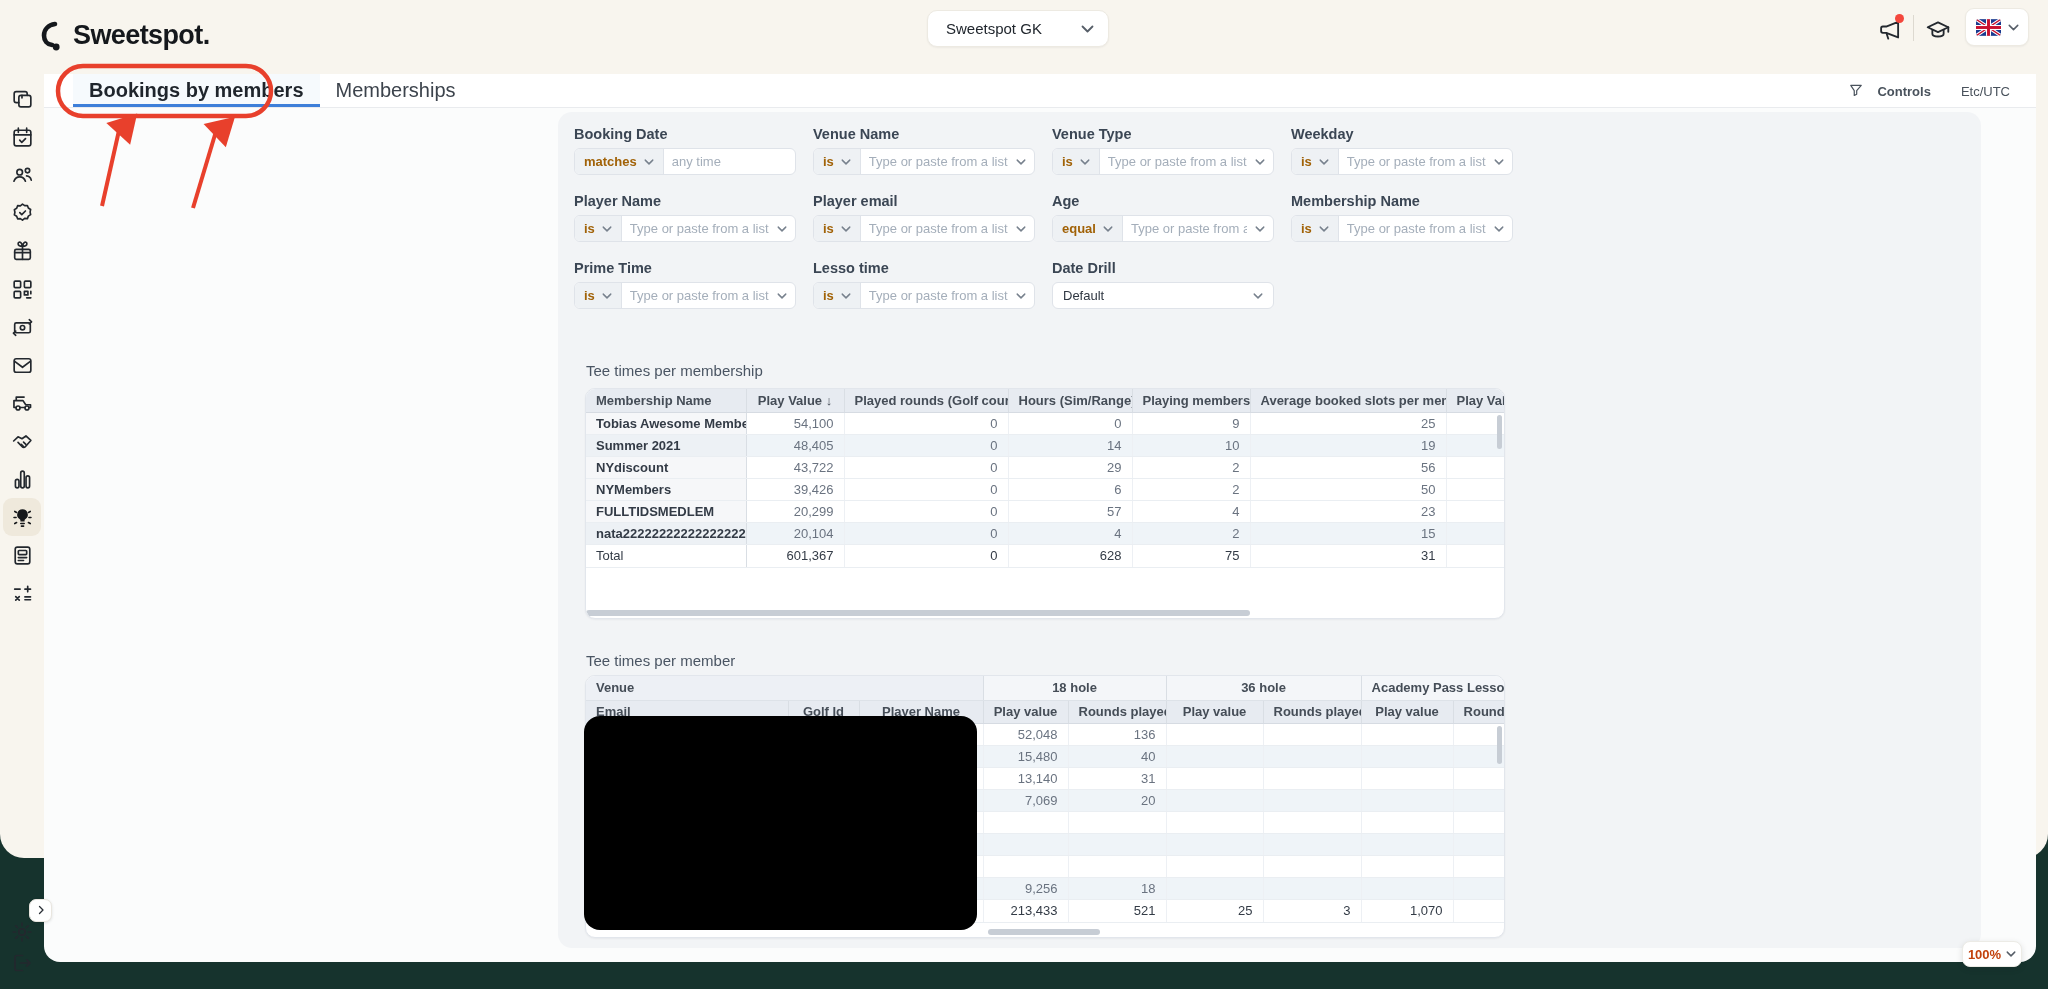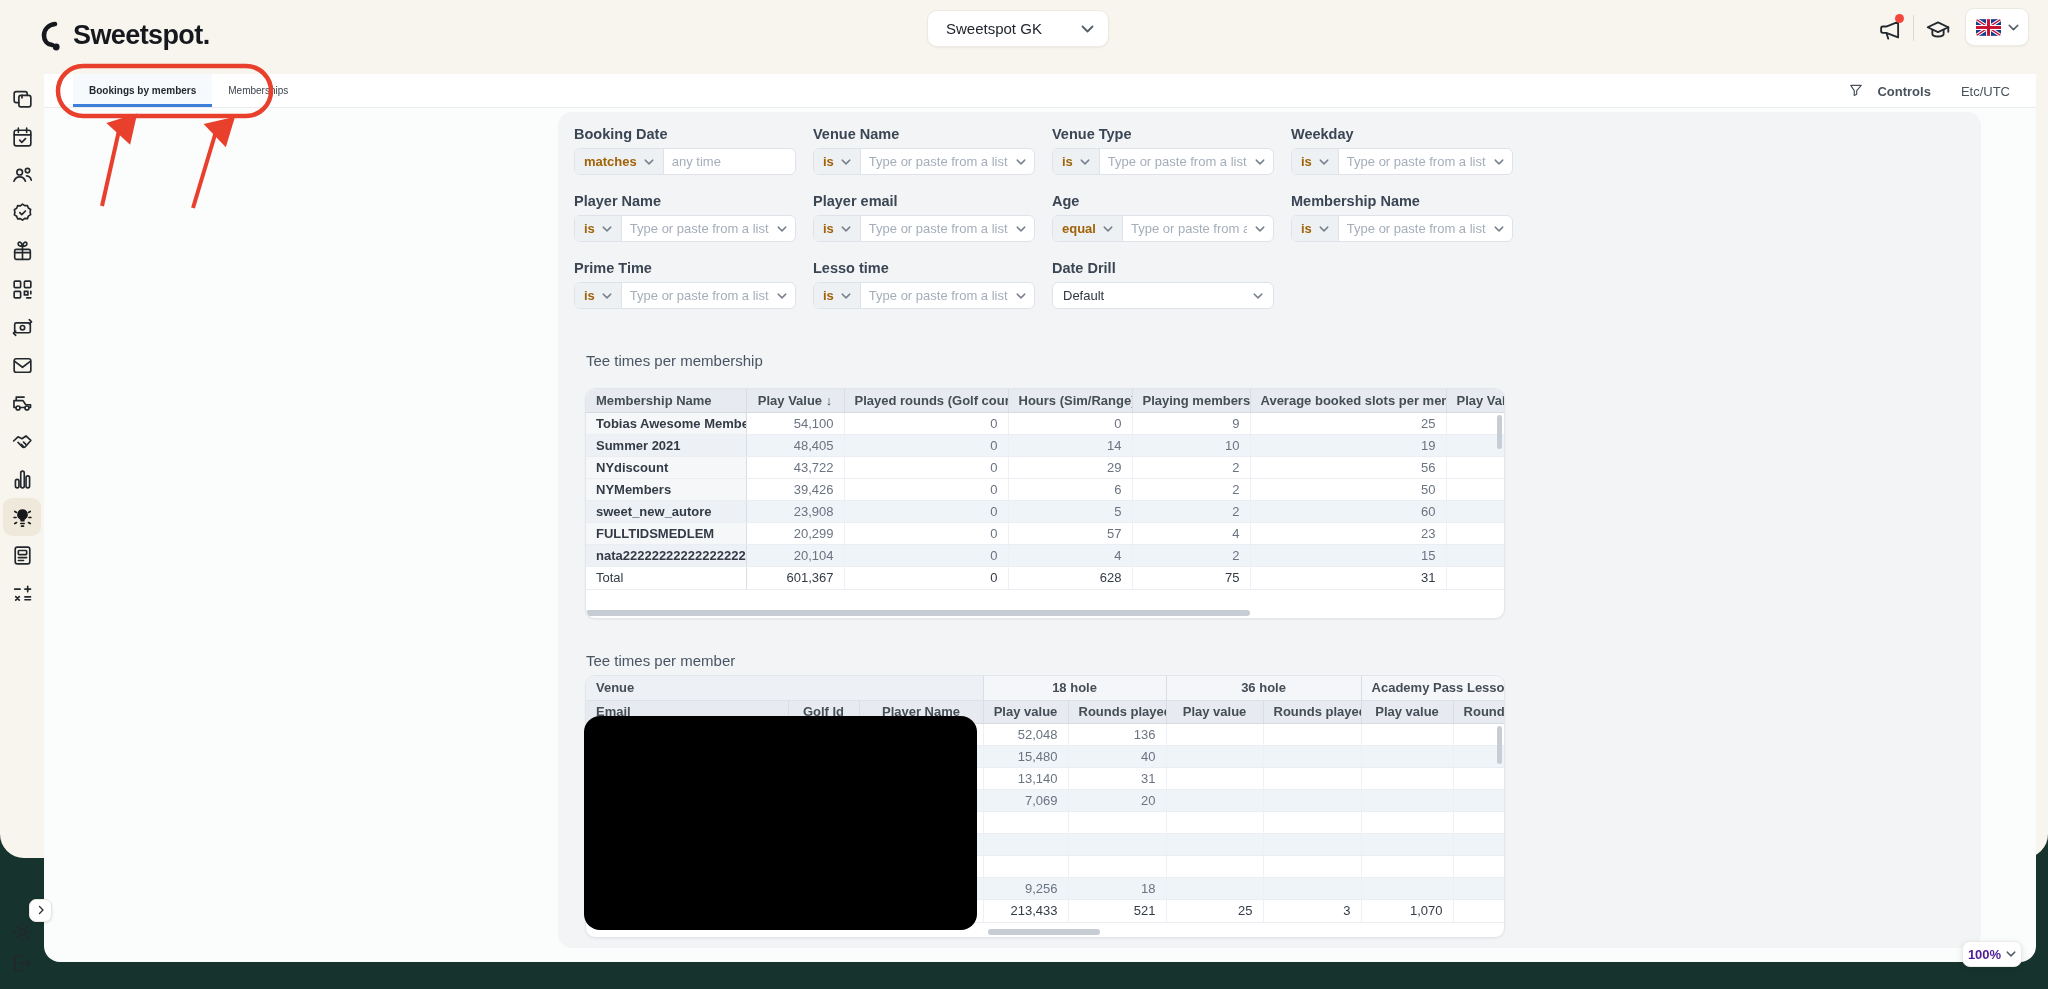--- a/index.html
+++ b/index.html
@@ -22,21 +22,21 @@
   .lang-pill { position:absolute; left:1965px; top:8px; width:64px; height:38px; background:#fff;
     border:1px solid #edeae2; border-radius:9px; box-shadow:0 1px 2px rgba(20,24,30,.05);
     display:flex; align-items:center; justify-content:center; gap:7px; cursor:pointer; }
   .flag { width:25px; height:17px; border-radius:3px; overflow:hidden; flex:0 0 auto; }
 
   
   .content { position:absolute; left:44px; top:74px; width:1992px; height:888px;
     background:#fbfcfc; border-radius:2px 2px 16px 16px; }
   .tabbar { position:absolute; left:44px; top:74px; width:1992px; height:34px; background:#fff;
     border-bottom:1px solid #e9ebee; display:flex; align-items:stretch; padding-left:29px; }
-  .tab { display:flex; align-items:center; padding:0 16px; font-size:10px; color:#3c434c;
+  .tab { display:flex; align-items:center; padding:0 16px; font-size:20px; color:#3c434c;
     cursor:pointer; position:relative; white-space:nowrap; }
   .tab.active { background:#f6fafd; color:#1f252c; font-weight:700; }
   .tab.active::after { content:""; position:absolute; left:0; right:0; bottom:0; height:3px; background:#3d7fd9; }
   .tab-right { position:absolute; right:38px; top:74px; height:34px; display:flex; align-items:center; gap:30px; }
   .controls-btn { display:flex; align-items:center; gap:14px; font-size:13px; font-weight:600; color:#49525c; cursor:pointer; }
   .tz-label { font-size:13px; color:#49525c; }
 
   
   .sidebar { position:absolute; left:0; top:80px; width:44px; display:flex; flex-direction:column; }
   .sb-item { height:38px; display:flex; align-items:center; justify-content:center; cursor:pointer; }
@@ -93,21 +93,21 @@
   .redaction { position:absolute; left:584px; top:716px; width:393px; height:214px; background:#000;
     border-radius:16px; z-index:5; }
 
   
   .annotation { position:absolute; left:40px; top:56px; z-index:9; pointer-events:none; }
 
   
   .zoom-pill { position:absolute; left:1962px; top:941px; width:60px; height:26px; background:#fff;
     border:1px solid #ecebe6; border-radius:8px; box-shadow:0 2px 6px rgba(20,24,30,.12);
     display:flex; align-items:center; justify-content:center; gap:5px; font-size:13px; font-weight:600;
-    color:#4c1d95; cursor:pointer; z-index:8; }
+    color:#c2410c; cursor:pointer; z-index:8; }
 </style>
 </head>
 <body>
 
 <div class="stage">
   <div class="shell"></div>
 
   <div class="logo">
     <svg width="24" height="30" viewBox="0 0 24 30">
       <path d="M15 3c-6.5 1-11 5.2-11 11.4 0 5.2 3.2 9 8.2 9.6" stroke="#15181c" stroke-width="4.6" fill="none" stroke-linecap="round"></path>
@@ -477,21 +477,21 @@
             <span class="chev">
               <svg width="10" height="6" viewBox="0 0 13 8">
                 <path d="M1.5 1.5l5 5 5-5" stroke="#77818d" stroke-width="1.9" fill="none" stroke-linecap="round" stroke-linejoin="round"></path>
               </svg>
             </span>
           </div>
         </div>
       </div>
     </div>
 
-  <div class="tbl-title" style="left:586px; top:352px">Tee times per membership</div>
+  <div class="tbl-title" style="left:586px; top:362px">Tee times per membership</div>
   <div class="card" style="top:388px; height:231px" id="card1">
       <table>
         <colgroup>
           <col style="width:160px">
           <col style="width:98px">
           <col style="width:164px">
           <col style="width:124px">
           <col style="width:118px">
           <col style="width:196px">
           <col style="width:58px">
@@ -537,29 +537,20 @@
           </tr>
           <tr class="odd">
             <td class="name-cell">NYMembers</td>
             <td class="">39,426</td>
             <td class="">0</td>
             <td class="">6</td>
             <td class="">2</td>
             <td class="">50</td>
             <td class=""></td>
           </tr>
-          <tr class="even">
-            <td class="name-cell">sweet_new_autore</td>
-            <td class="">23,908</td>
-            <td class="">0</td>
-            <td class="">5</td>
-            <td class="">2</td>
-            <td class="">60</td>
-            <td class=""></td>
-          </tr>
           <tr class="odd">
             <td class="name-cell">FULLTIDSMEDLEM</td>
             <td class="">20,299</td>
             <td class="">0</td>
             <td class="">57</td>
             <td class="">4</td>
             <td class="">23</td>
             <td class=""></td>
           </tr>
           <tr class="even">

